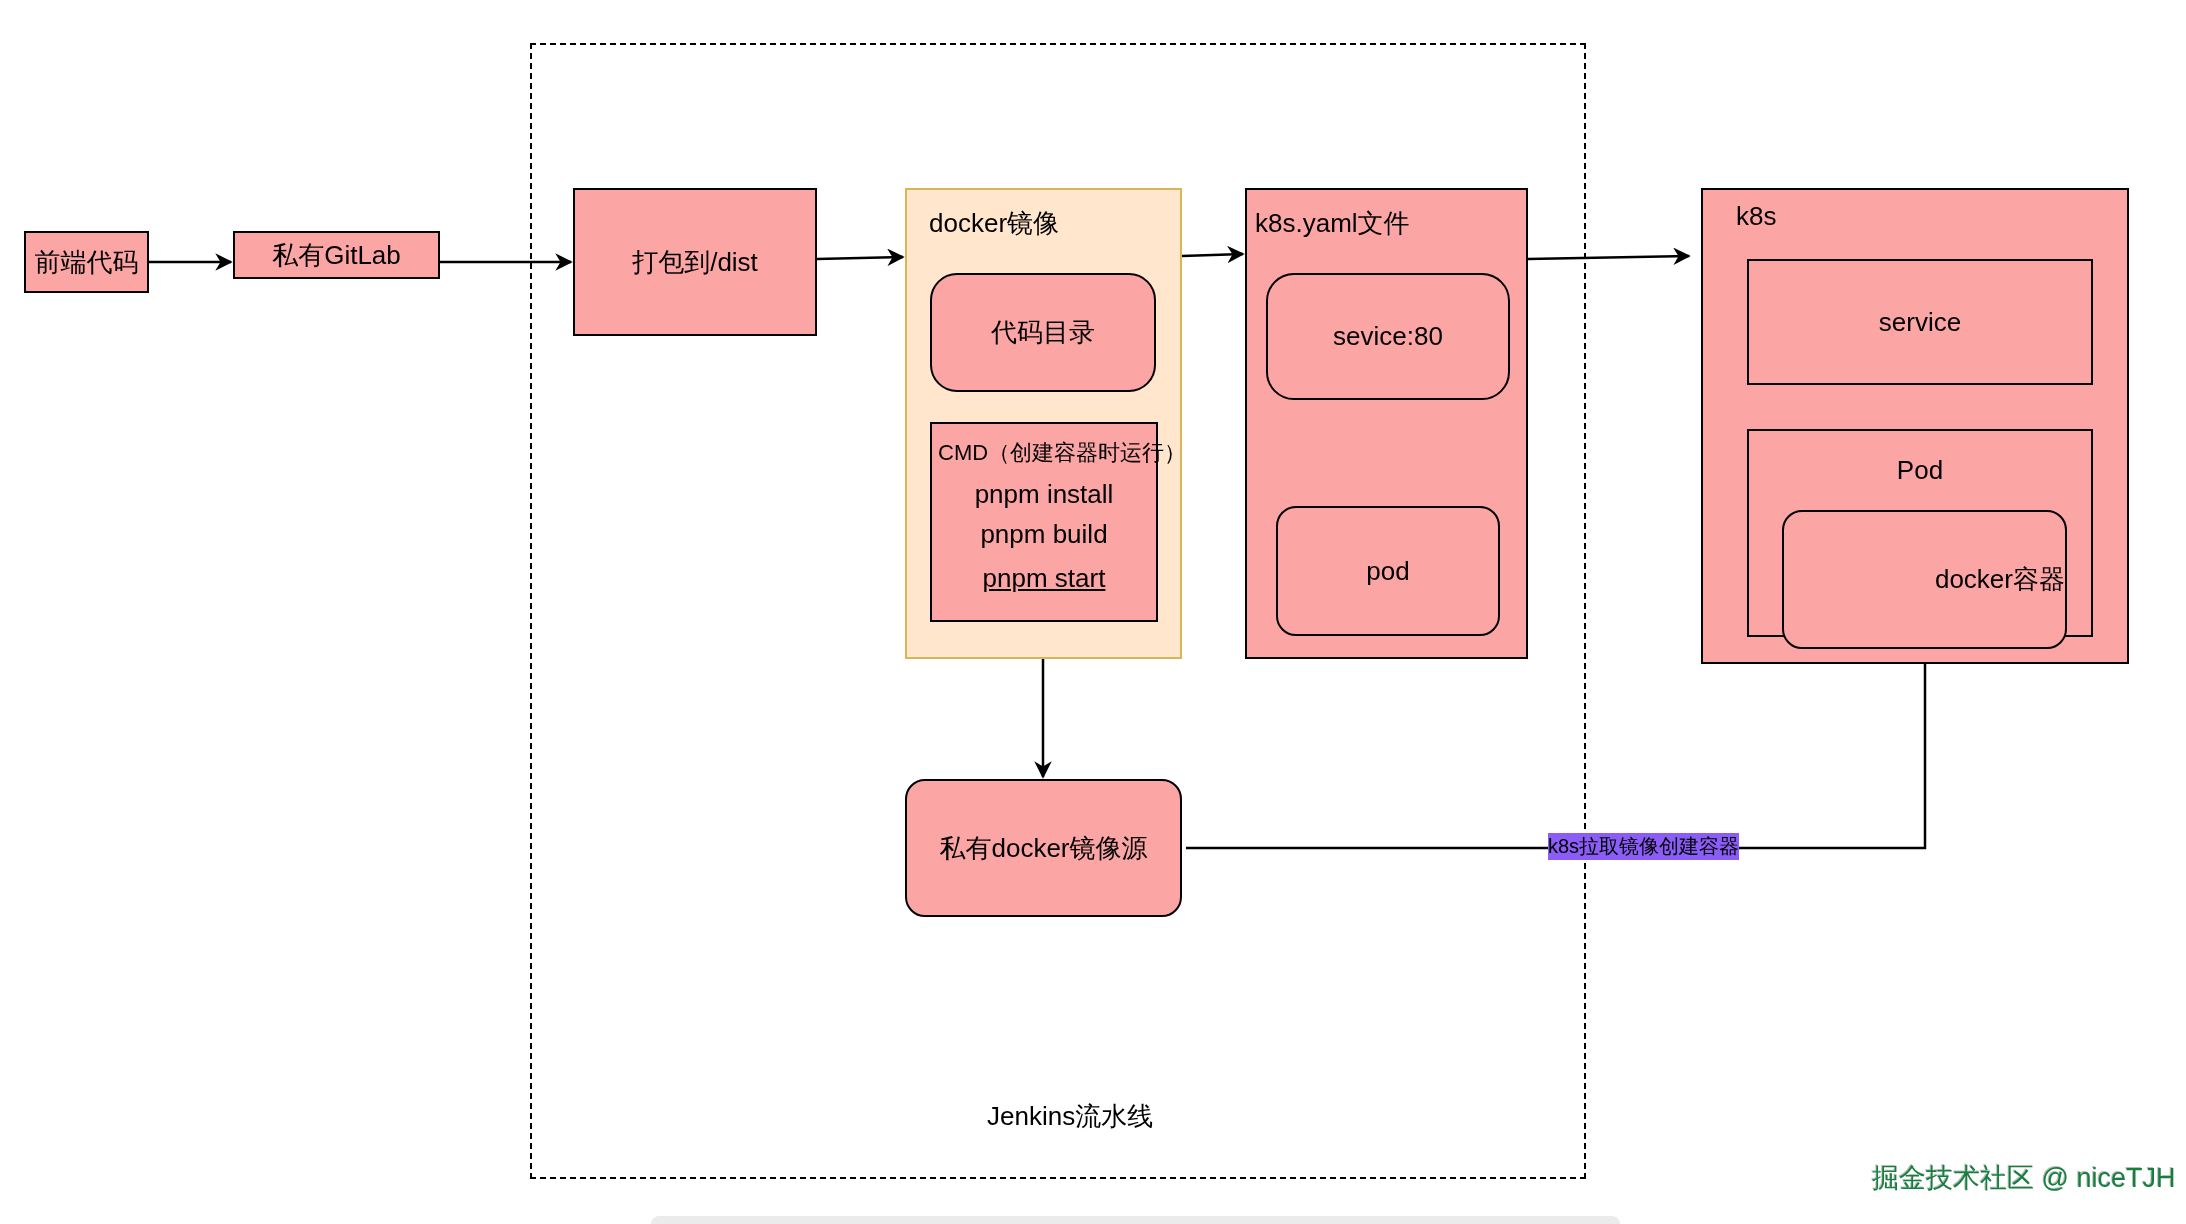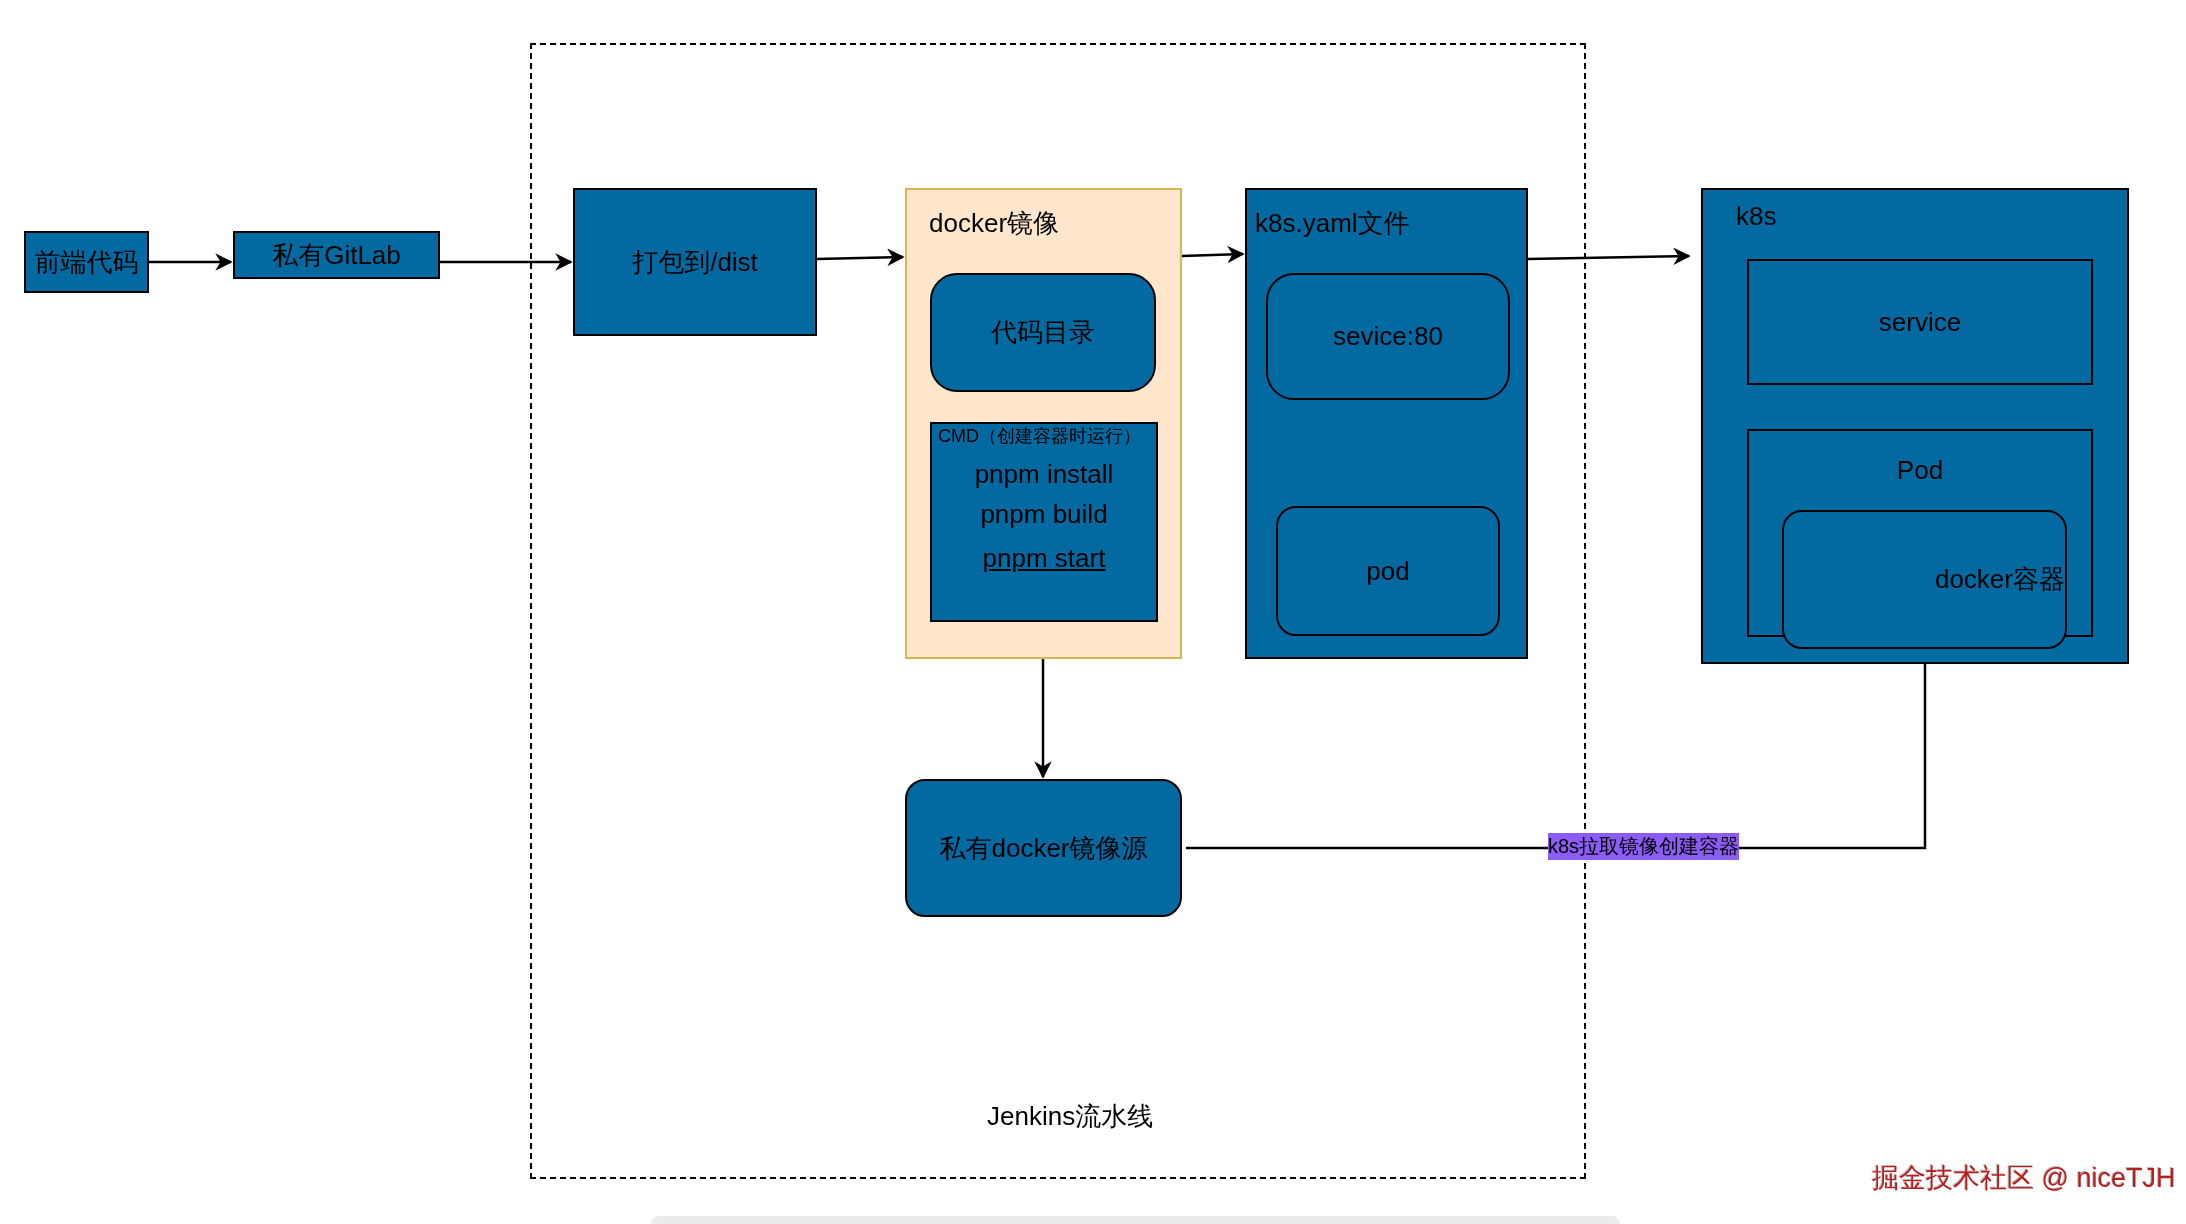--- a/index.html
+++ b/index.html
@@ -1,31 +1,31 @@
 <!DOCTYPE html>
 <html><head>
 <meta charset="utf-8">
 <style>
   html, body { margin: 0; padding: 0; background: #ffffff; }
   body { width: 2186px; height: 1224px; position: relative; overflow: hidden;
          font-family: "Liberation Sans", "DejaVu Sans", sans-serif; color: #000; }
-  .node { position: absolute; box-sizing: border-box; border: 2.5px solid #000; background: #0369a1;
+  .node { position: absolute; box-sizing: border-box; border: 2.5px solid #000; background: #fca5a5;
           display: flex; align-items: center; justify-content: center; font-size: 26px; text-align: center; }
   .round { border-radius: 20px; }
   .title { position: absolute; font-size: 26px; white-space: nowrap; }
   .container-top { align-items: flex-start; justify-content: flex-start; }
   #jenkins-frame { position: absolute; left: 530px; top: 43px; width: 1056px; height: 1136px;
                    border: 2.5px dashed #000; box-sizing: border-box; }
   #docker-image { background: #ffe6cc; border-color: #d6b656; }
   .cmd { flex-direction: column; justify-content: flex-start; }
-  .cmd .cmd-title { white-space: nowrap; margin-top: 0; align-self: flex-start; margin-left: 6px; font-size: 18px; }
+  .cmd .cmd-title { white-space: nowrap; margin-top: 14px; align-self: flex-start; margin-left: 6px; font-size: 22px; }
   .cmd .line { font-size: 26px; line-height: 40px; }
   .label { position: absolute; font-size: 20px; white-space: nowrap; background: #8b5cf6; }
   svg#edges { position: absolute; left: 0; top: 0; }
-  #watermark { position: absolute; left: 1872px; top: 1160px; font-size: 27px; color: #b91c1c;
+  #watermark { position: absolute; left: 1872px; top: 1160px; font-size: 27px; color: #15803d;
                text-shadow: 1px 1px 0 #fff, -1px -1px 0 #bbb; white-space: nowrap; }
   #bottom-bar { position: absolute; left: 651px; top: 1216px; width: 969px; height: 20px;
                 background: #ebebeb; border-radius: 8px; }
 </style>
 </head>
 <body>
 
 <div id="jenkins-frame"></div>
 
 <svg id="edges" width="2186" height="1224">

